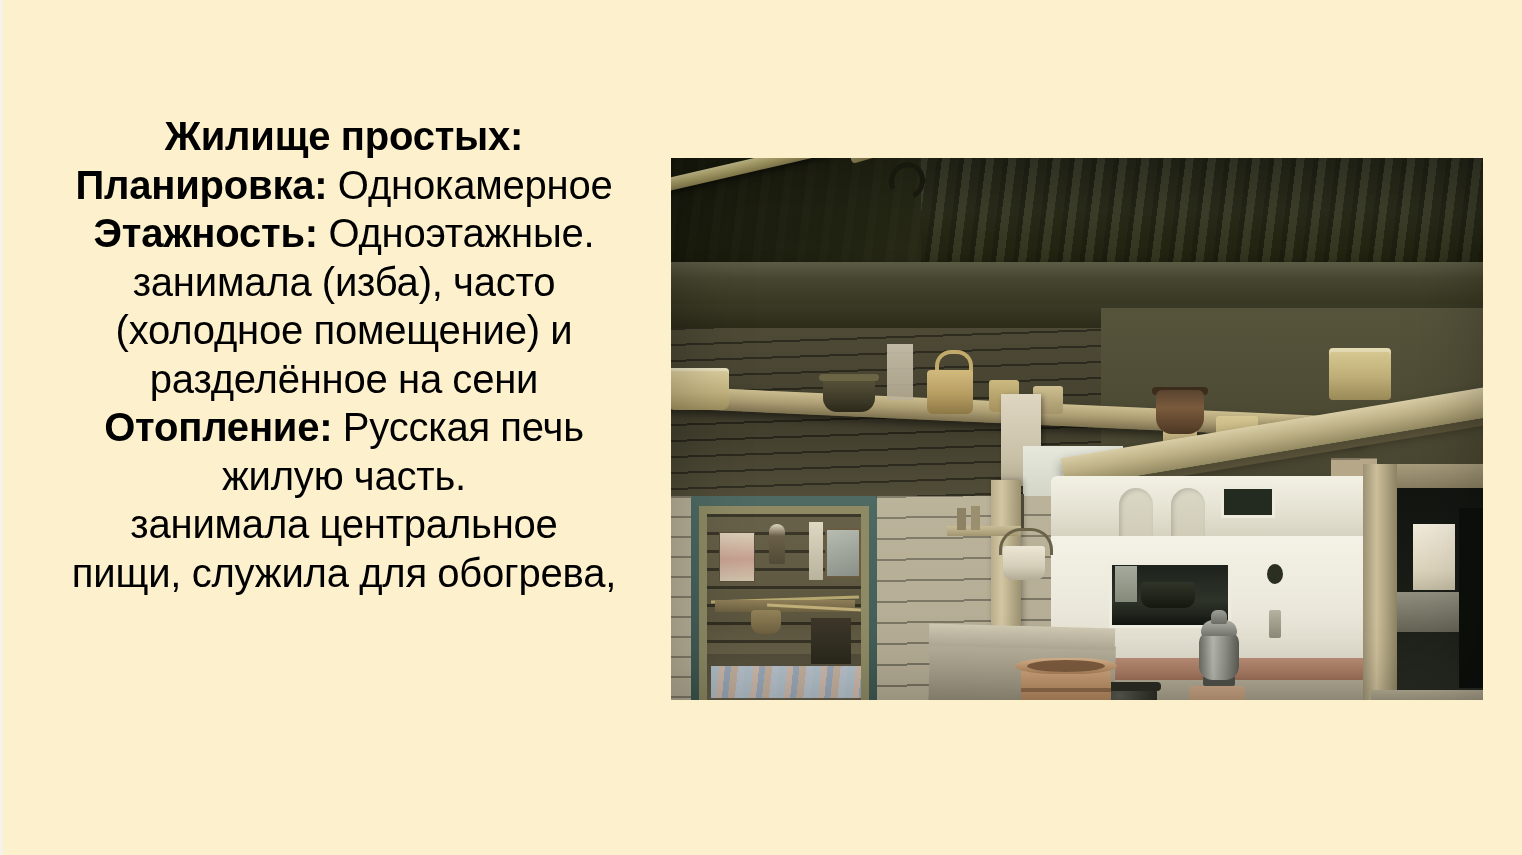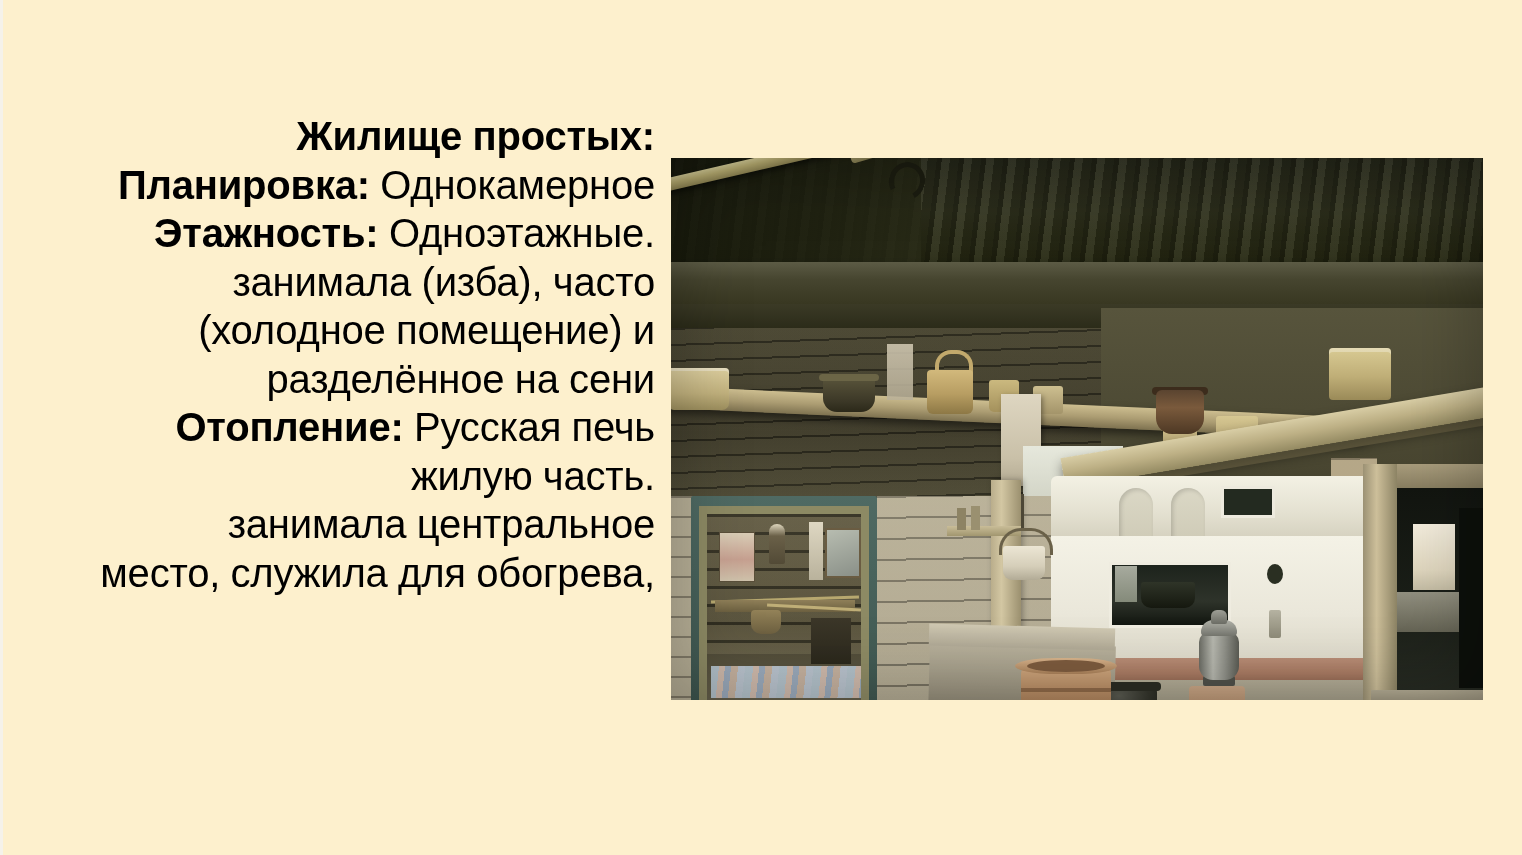--- a/index.html
+++ b/index.html
@@ -21,26 +21,27 @@
     box-sizing: border-box;
     border-left: 3px solid #f5f2ea;
   }
 
   
   #text-block {
     position: absolute;
     left: 0px;
     top: 112px;
     width: 652px;
-    text-align: right;
+    text-align: center;
     color: #000000;
     font-size: 40px;
     line-height: 48.5px;
     letter-spacing: -0.2px;
     word-spacing: -0.5px;
+    padding-left: 15px;
   }
   #text-block .ln { display: block; white-space: nowrap; }
   #text-block b { font-weight: bold; }
 
   
   #photo {
     position: absolute;
     left: 668px;
     top: 158px;
     width: 812px;
@@ -521,21 +522,21 @@
   <div id="text-block" style="color: rgb(0, 0, 0);">
     <span class="ln"><b>Жилище простых:</b></span>
     <span class="ln"><b>Планировка:</b><span> Однокамерное</span></span>
     <span class="ln"><b>Этажность:</b><span> Одноэтажные.</span></span>
     <span class="ln"><span>занимала (изба), часто</span></span>
     <span class="ln"><span>(холодное помещение) и</span></span>
     <span class="ln"><span>разделённое на сени</span></span>
     <span class="ln"><b>Отопление:</b><span> Русская печь</span></span>
     <span class="ln"><span>жилую часть.</span></span>
     <span class="ln"><span>занимала центральное</span></span>
-    <span class="ln"><span>место, служила для обогрева,</span></span>
+    <span class="ln"><span>пищи, служила для обогрева,</span></span>
   </div>
 
   <div id="photo">
 
     <div class="lyr ceiling"></div>
     <div class="lyr ceiling-left-dark"></div>
     <div class="lyr pole2"></div>
     <div class="lyr pole"></div>
     <div class="lyr hook"></div>
 

